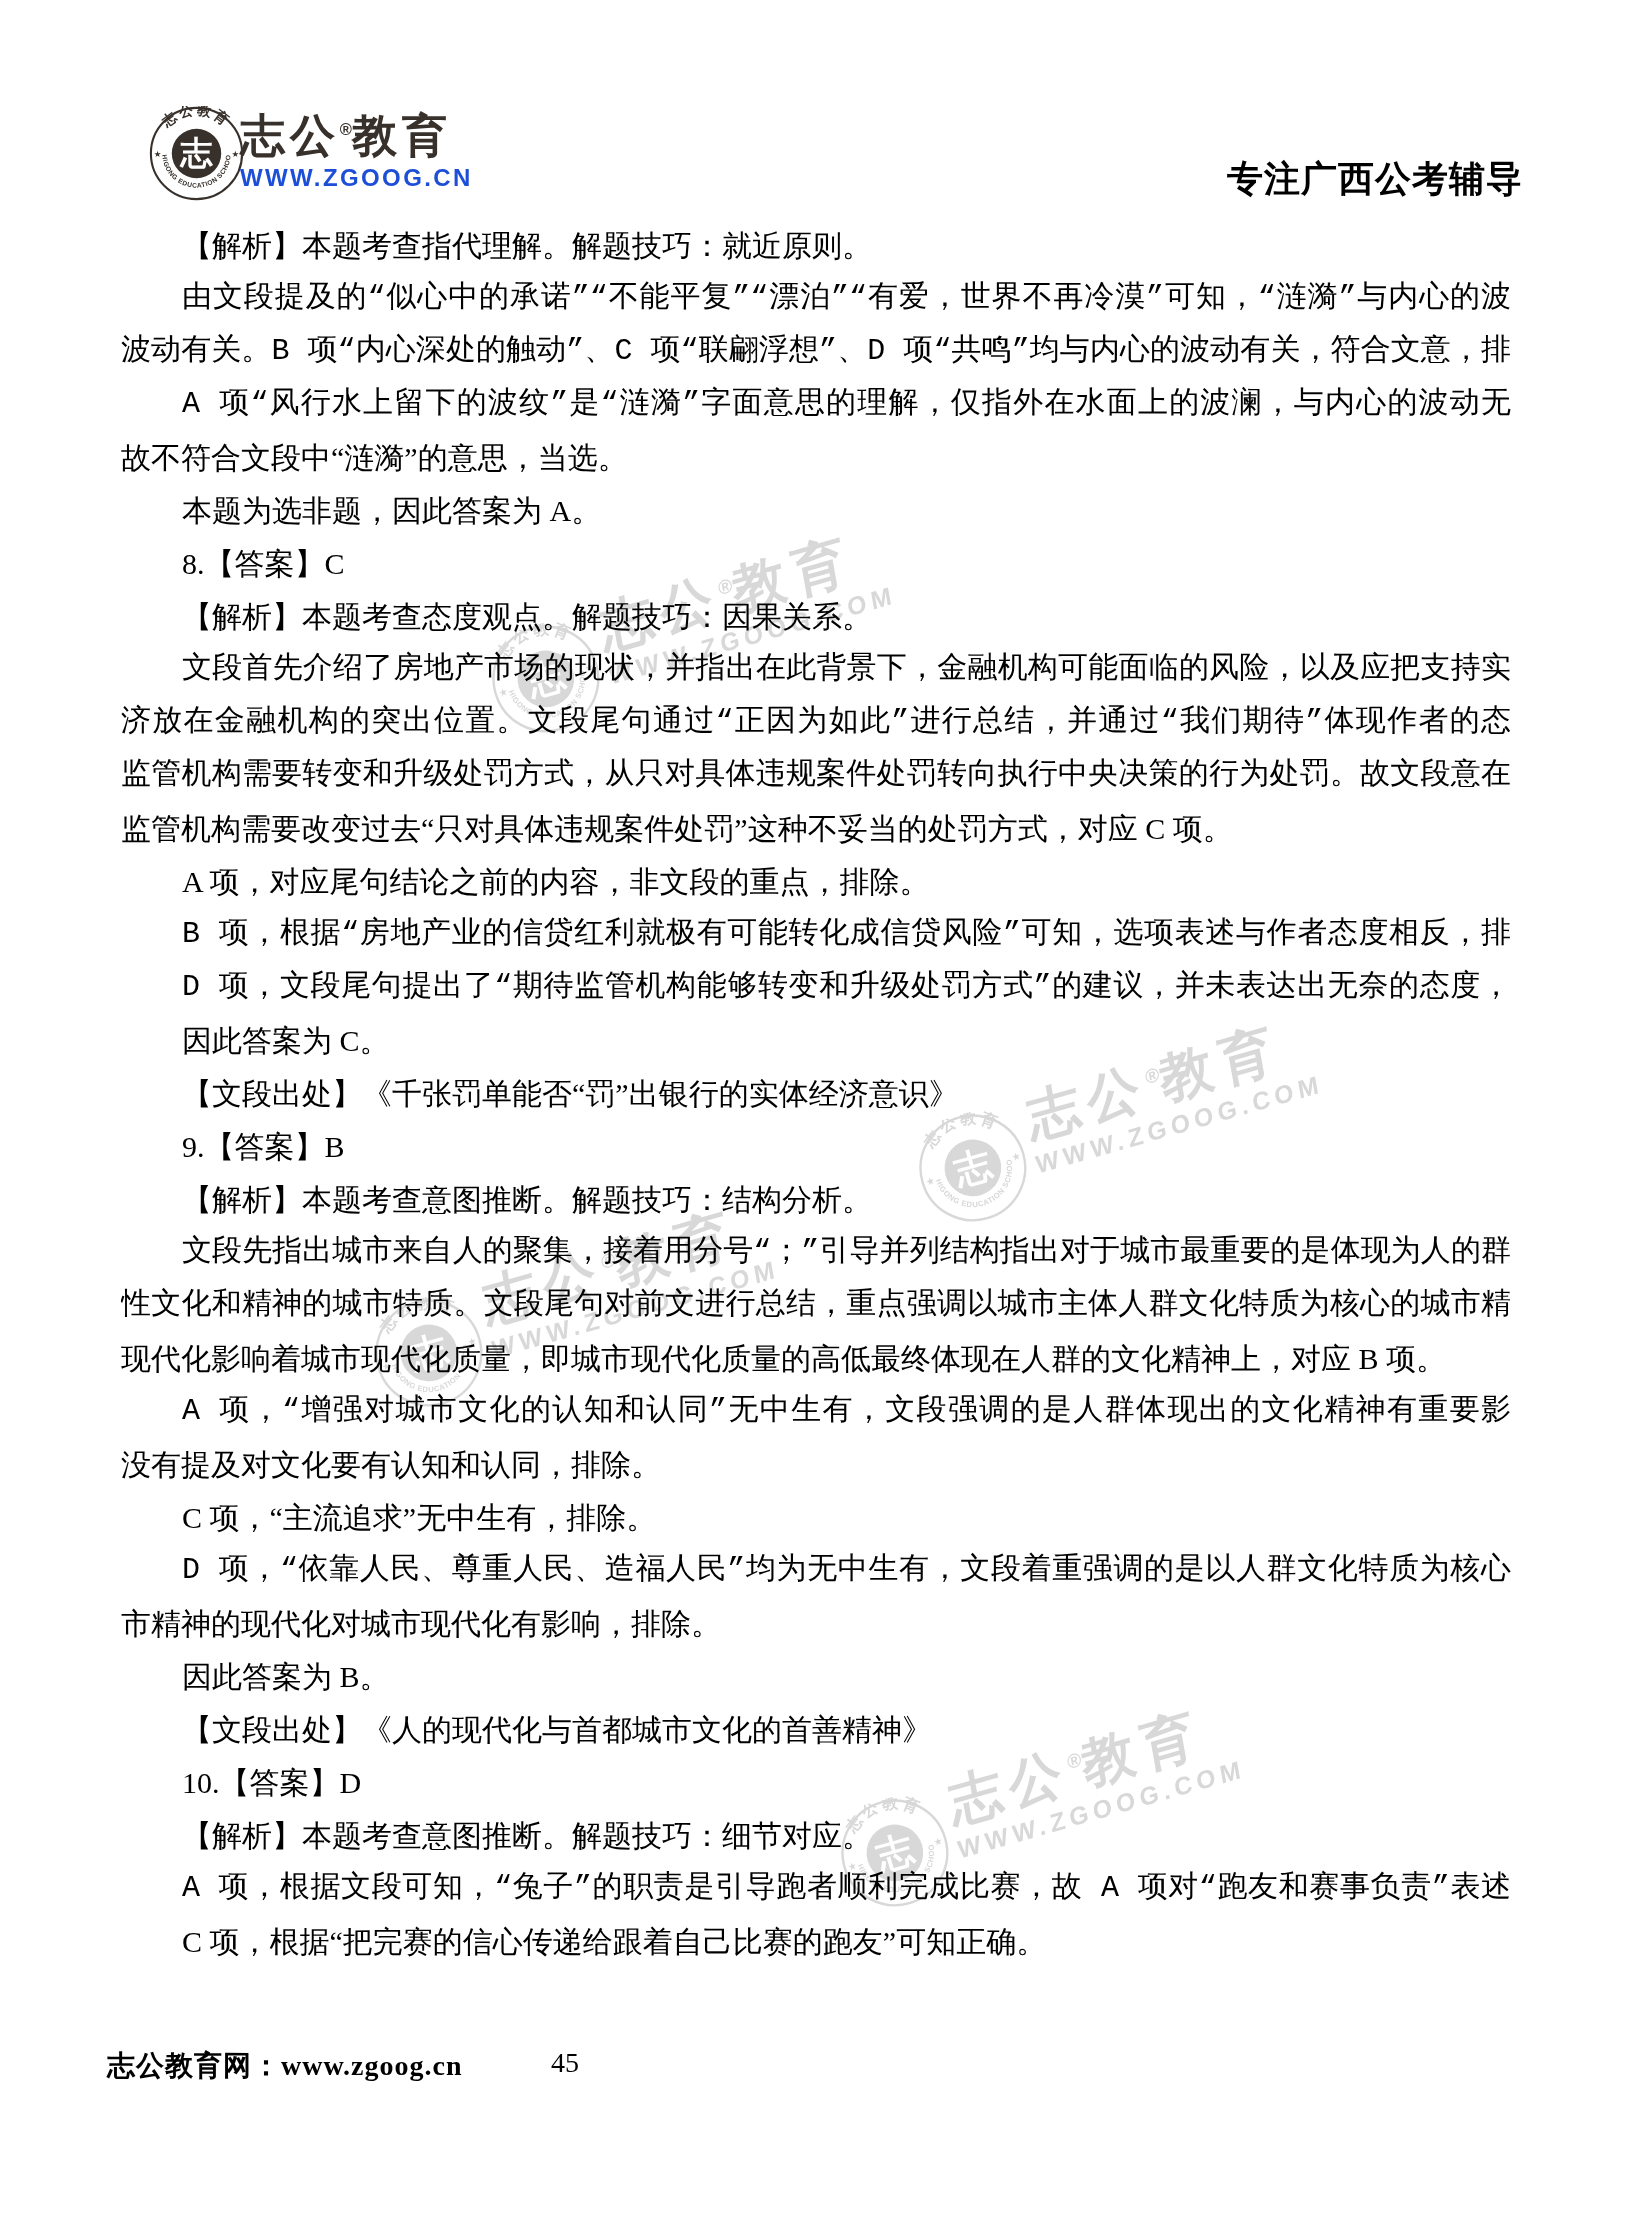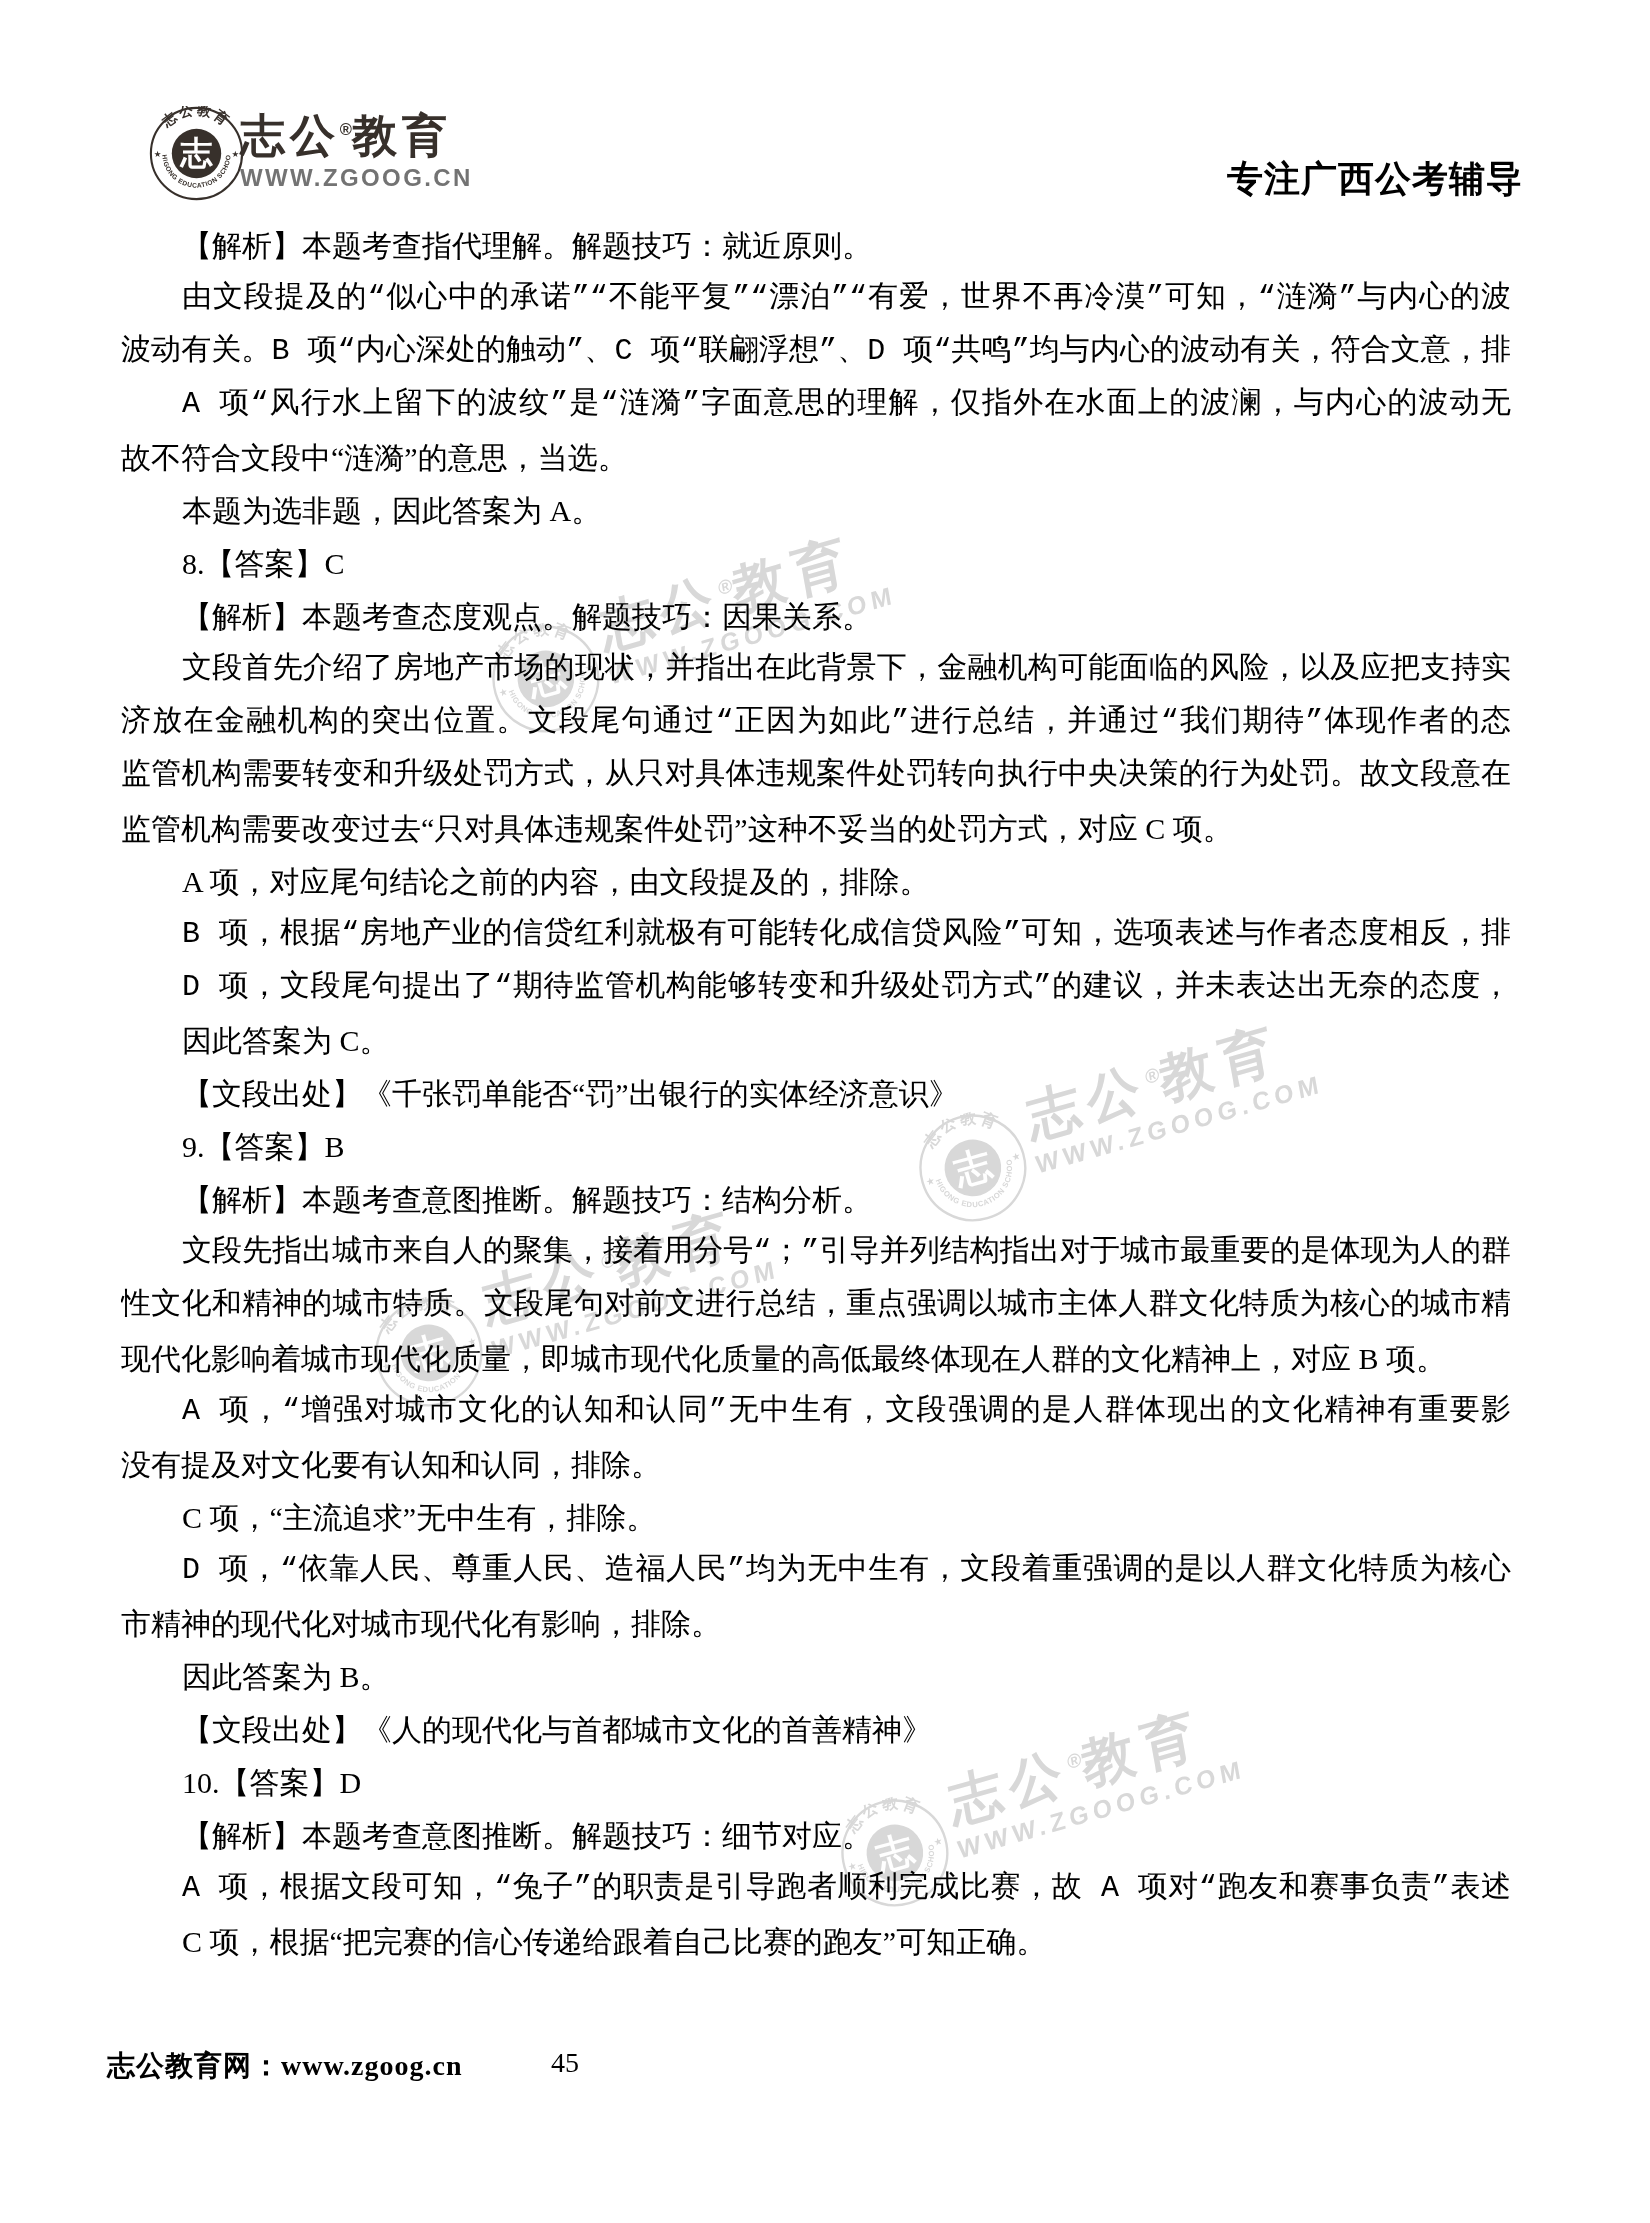--- a/index.html
+++ b/index.html
@@ -22,21 +22,21 @@
     position:absolute;left:240px;top:113px;color:#37302b;
     font-family:"Liberation Sans","DejaVu Sans",sans-serif;
   }
   .logo-brand{
     font-size:45px;font-weight:800;letter-spacing:4.9px;line-height:1.0;
     white-space:nowrap;
   }
   .logo-brand .reg{font-size:16.5px;vertical-align:super;letter-spacing:0;font-weight:700;}
   .logo-url{
     font-size:24px;font-weight:600;letter-spacing:2.4px;margin-top:5.8px;
-    white-space:nowrap;color:#737373;
+    white-space:nowrap;color:#1d4ed8;
   }
   .slogan{
     position:absolute;left:1227px;top:155px;
     font-size:36px;font-weight:700;letter-spacing:1px;white-space:nowrap;text-align:right;
   }
 
   
   .wm{
     position:absolute;width:427px;height:184px;
     color:#d8d8d8;
@@ -181,21 +181,21 @@
       <div class="line full">波动有关。B 项“内心深处的触动”、C 项“联翩浮想”、D 项“共鸣”均与内心的波动有关，符合文意，排除。</div>
       <div class="line indent full">A 项“风行水上留下的波纹”是“涟漪”字面意思的理解，仅指外在水面上的波澜，与内心的波动无关，</div>
       <div class="line">故不符合文段中“涟漪”的意思，当选。</div>
       <div class="line indent">本题为选非题，因此答案为 A。</div>
       <div class="line indent">8.【答案】C</div>
       <div class="line indent">【解析】本题考查态度观点。解题技巧：因果关系。</div>
       <div class="line indent full">文段首先介绍了房地产市场的现状，并指出在此背景下，金融机构可能面临的风险，以及应把支持实体经</div>
       <div class="line full">济放在金融机构的突出位置。文段尾句通过“正因为如此”进行总结，并通过“我们期待”体现作者的态度，</div>
       <div class="line full">监管机构需要转变和升级处罚方式，从只对具体违规案件处罚转向执行中央决策的行为处罚。故文段意在强调</div>
       <div class="line">监管机构需要改变过去“只对具体违规案件处罚”这种不妥当的处罚方式，对应 C 项。</div>
-      <div class="line indent">A 项，对应尾句结论之前的内容，由文段提及的，排除。</div>
+      <div class="line indent">A 项，对应尾句结论之前的内容，非文段的重点，排除。</div>
       <div class="line indent full">B 项，根据“房地产业的信贷红利就极有可能转化成信贷风险”可知，选项表述与作者态度相反，排除。</div>
       <div class="line indent full">D 项，文段尾句提出了“期待监管机构能够转变和升级处罚方式”的建议，并未表达出无奈的态度，排除。</div>
       <div class="line indent">因此答案为 C。</div>
       <div class="line indent">【文段出处】《千张罚单能否“罚”出银行的实体经济意识》</div>
       <div class="line indent">9.【答案】B</div>
       <div class="line indent">【解析】本题考查意图推断。解题技巧：结构分析。</div>
       <div class="line indent full">文段先指出城市来自人的聚集，接着用分号“；”引导并列结构指出对于城市最重要的是体现为人的群落</div>
       <div class="line full">性文化和精神的城市特质。文段尾句对前文进行总结，重点强调以城市主体人群文化特质为核心的城市精神的</div>
       <div class="line">现代化影响着城市现代化质量，即城市现代化质量的高低最终体现在人群的文化精神上，对应 B 项。</div>
       <div class="line indent full">A 项，“增强对城市文化的认知和认同”无中生有，文段强调的是人群体现出的文化精神有重要影响，并</div>

